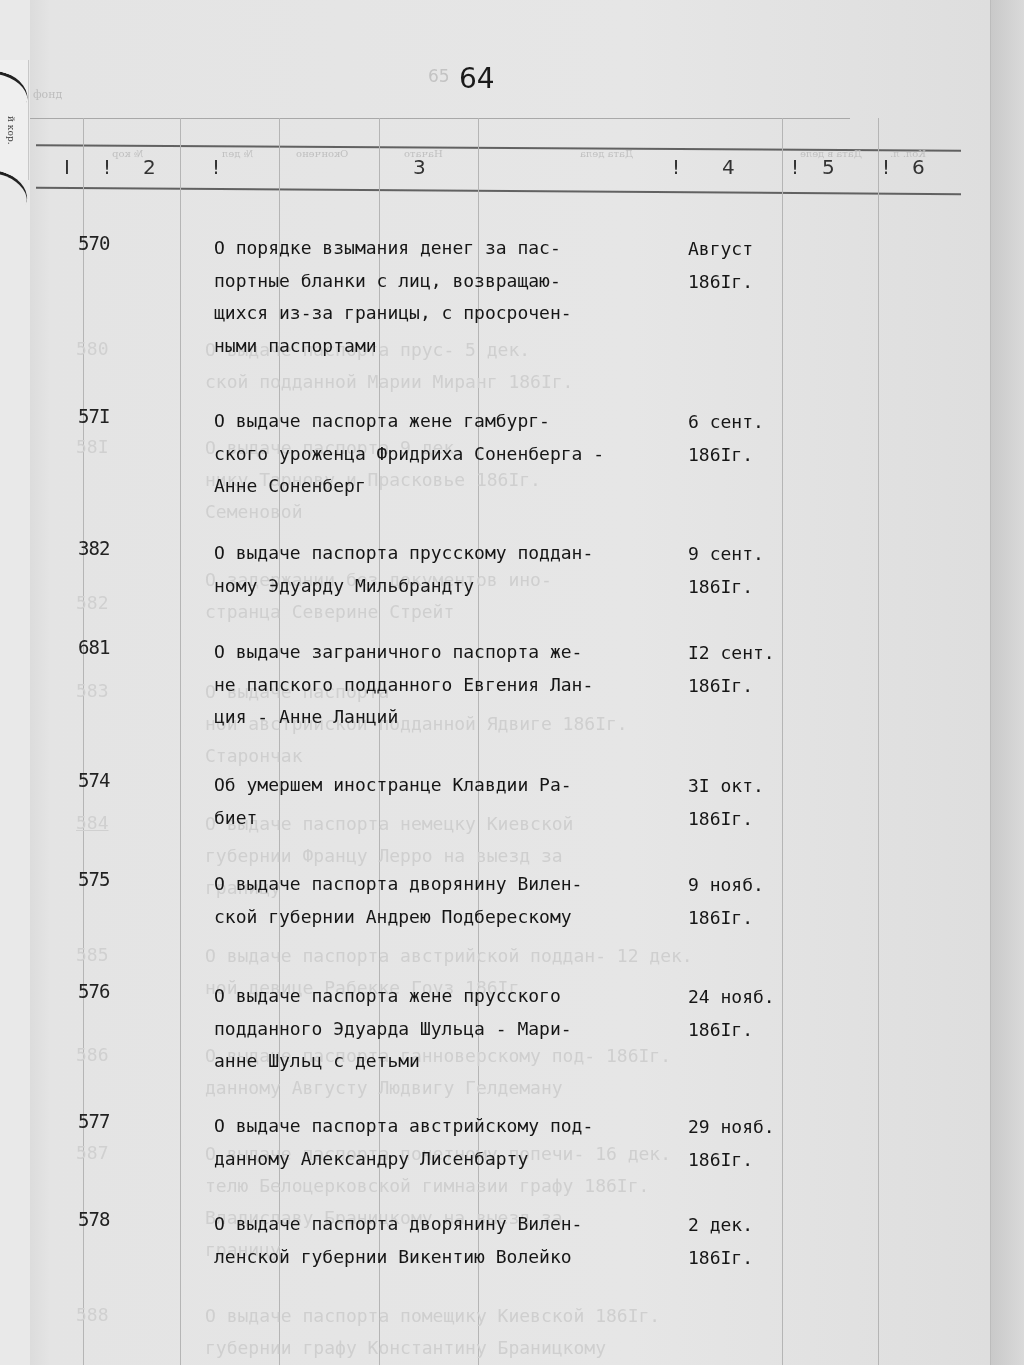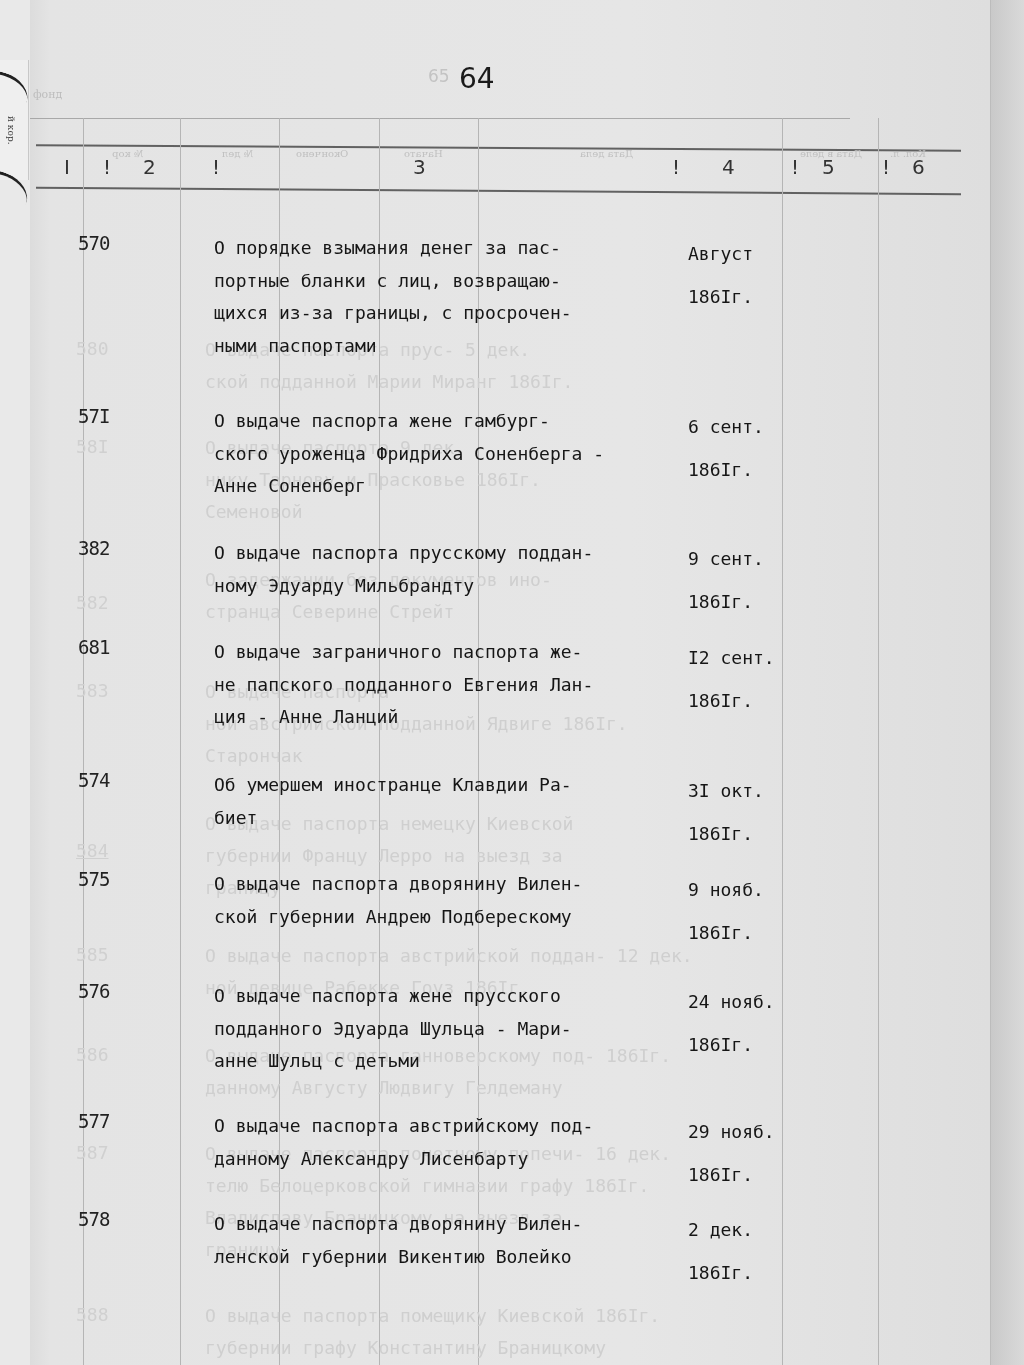--- a/index.html
+++ b/index.html
@@ -49,21 +49,21 @@
   }
   .row { position: absolute; left: 0; width: 1024px; }
   .row .num {
     position: absolute; left: 78px; font-size: 19px; color: #222; letter-spacing: -1px;
   }
   .row .desc {
     position: absolute; left: 214px; width: 475px; font-size: 18px; line-height: 32.5px;
     color: #161616; white-space: pre-line;
   }
   .row .date {
-    position: absolute; left: 688px; width: 120px; font-size: 18px; line-height: 43px;
+    position: absolute; left: 688px; width: 120px; font-size: 18px; line-height: 33px;
     color: #161616; white-space: pre-line;
   }
   .ghost {
     position: absolute; font-size: 18px; line-height: 32px; color: #cfcfcf;
     white-space: pre-line;
   }
   .ghost-num { position: absolute; left: 76px; font-size: 18px; color: #d0d0d0; }
   .stamp-faded {
     position: absolute; left: 33px; top: 88px; font-size: 11px; color: #bdbdbd;
     font-family: "DejaVu Serif", serif;
@@ -128,21 +128,21 @@
   <span class="ghost" style="left:205px; top:432px;">О выдаче паспорта           9 дек.
 нику Тарнову и Прасковье    186Iг.
 Семеновой</span>
   <span class="ghost-num" style="top:568px;margin-top:24px;">582</span>
   <span class="ghost" style="left:205px; top:564px;">О задержании без документов ино-
 странца Северине Стрейт</span>
   <span class="ghost-num" style="top:680px;">583</span>
   <span class="ghost" style="left:205px; top:676px;">О выдаче паспорта
 ной австрийской подданной Ядвиге  186Iг.
 Старончак</span>
-  <span class="ghost-num" style="top:840px;text-decoration:underline;">584</span>
+  <span class="ghost-num" style="top:812px;text-decoration:underline;">584</span>
   <span class="ghost" style="left:205px; top:808px;">О выдаче паспорта немецку Киевской
 губернии Францу Лерро на выезд за
 границу</span>
   <span class="ghost-num" style="top:944px;">585</span>
   <span class="ghost" style="left:205px; top:940px;">О выдаче паспорта австрийской поддан- 12 дек.
 ной девице Рабекке Гоуз          186Iг.</span>
   <span class="ghost-num" style="top:1044px;">586</span>
   <span class="ghost" style="left:205px; top:1040px;">О выдаче паспорта ганноверскому под-  186Iг.
 данному Августу Людвигу Гелдеману</span>
   <span class="ghost-num" style="top:1142px;">587</span>

